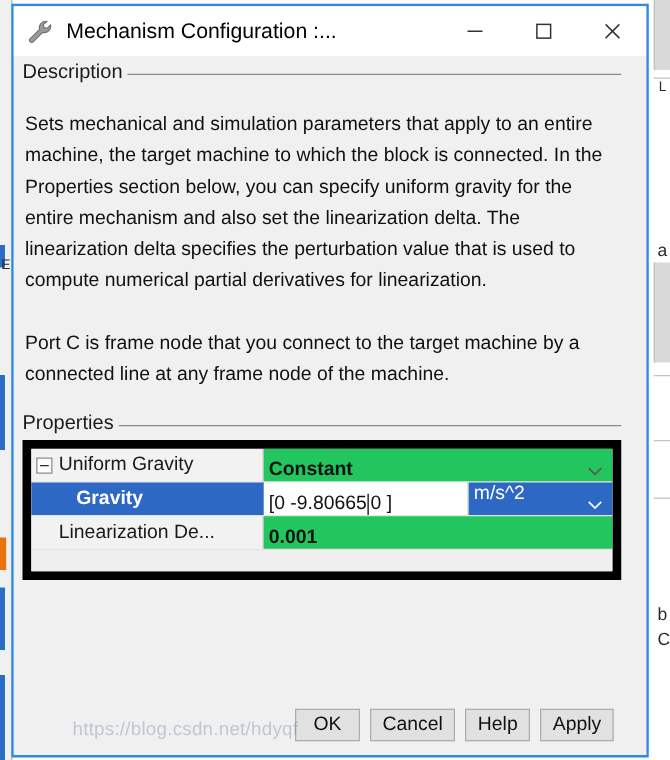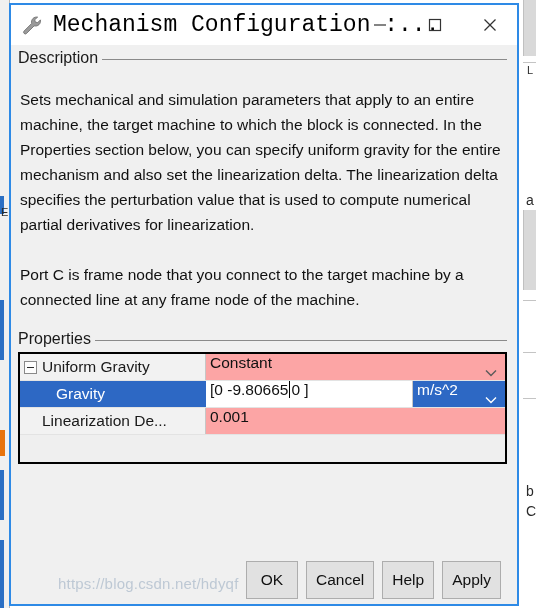--- a/index.html
+++ b/index.html
@@ -91,23 +91,23 @@
     width: 26px;
     height: 26px;
     margin-left: 8px;
     flex: none;
     display: flex;
     align-items: center;
     justify-content: center;
   }
   .title-text {
     margin-left: 8px;
-    font-size: 23px;
+    font-size: 17px;
     color: #000000;
-    font-family: Liberation Mono, monospace;
+    font-family: Liberation Sans, sans-serif;
     white-space: nowrap;
     overflow: hidden;
     flex: none;
   }
   .win-btns {
     position: absolute;
     right: 0;
     top: 0;
     height: 40px;
     display: flex;
@@ -119,21 +119,21 @@
     align-items: center;
     justify-content: center;
     background: transparent;
     border: none;
     cursor: default;
   }
 
   
   .client {
     flex: 1;
-    padding: 0 10px 0 7px;
+    padding: 0 20px 0 7px;
     display: flex;
     flex-direction: column;
     background: #f0f0f0;
     position: relative;
   }
 
   
   .group {
     position: relative;
     margin-top: 2px;
@@ -165,21 +165,21 @@
   }
   .desc-body p {
     margin: 14px 0 0 0;
   }
   .desc-body p + p {
     margin-top: 25px;
   }
 
   
   .props-wrap {
-    border: 2px solid #000000;
+    border: 7px solid #000000;
     background: #f0f0f0;
     margin-top: 2px;
     height: 112px;
     box-sizing: border-box;
     overflow: hidden;
   }
   .prop-row {
     display: flex;
     height: 26px;
     align-items: stretch;
@@ -196,20 +196,21 @@
     color: #1a1a1a;
     box-sizing: border-box;
     padding-left: 4px;
     overflow: hidden;
     white-space: nowrap;
   }
   .prop-row.selected .prop-name {
     background: #2d68c4;
     color: #ffffff;
     border-right: 1px solid #2d68c4;
+    font-weight: bold;
   }
   .expander {
     width: 13px;
     height: 13px;
     border: 1px solid #8a8a8a;
     background: #fdfdfd;
     display: inline-flex;
     align-items: center;
     justify-content: center;
     flex: none;
@@ -220,25 +221,26 @@
     content: "";
     width: 7px;
     height: 1px;
     background: #2b2b2b;
   }
   .name-indent { padding-left: 36px; }
   .name-indent2 { padding-left: 22px; }
 
   .prop-value {
     flex: 1;
-    background: #fca5a5;
-    display: flex;
-    align-items: flex-start;
-    position: relative;
-    overflow: hidden;
+    background: #22c55e;
+    display: flex;
+    align-items: flex-end;
+    position: relative;
+    overflow: hidden;
+    font-weight: bold;
   }
   .pv-text {
     font-size: 15.5px;
     color: #111111;
     padding-left: 4px;
     white-space: nowrap;
   }
   .caret {
     display: inline-block;
     width: 1px;
@@ -250,24 +252,24 @@
   .chev {
     position: absolute;
     right: 8px;
     top: 50%;
     transform: translateY(-50%);
     width: 12px;
     height: 8px;
   }
   .combo-editable {
     flex: none;
-    width: 207px;
+    width: 164px;
     background: #ffffff;
     display: flex;
-    align-items: flex-start;
+    align-items: flex-end;
     border-right: 1px solid #c6c6c6;
     box-sizing: border-box;
     overflow: hidden;
   }
   .combo-unit {
     flex: 1;
     background: #2d68c4;
     display: flex;
     align-items: flex-start;
     position: relative;
@@ -286,21 +288,21 @@
     height: 48px;
     display: flex;
     align-items: center;
     justify-content: flex-end;
     padding-right: 6px;
     gap: 8px;
     position: relative;
   }
   .dlg-btn {
     min-width: 52px;
-    height: 38px;
+    height: 26px;
     padding: 0 9px;
     background: #e1e1e1;
     border: 1px solid #adadad;
     font-family: "Liberation Sans", sans-serif;
     font-size: 15.5px;
     color: #111111;
     cursor: default;
     box-sizing: border-box;
     line-height: 24px;
     text-align: center;

